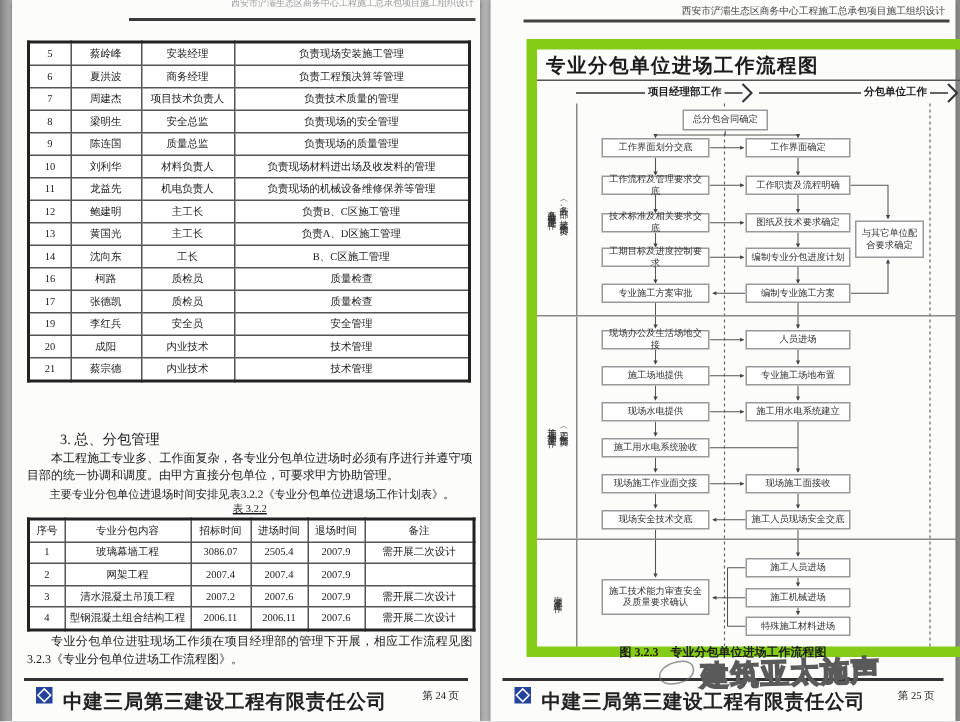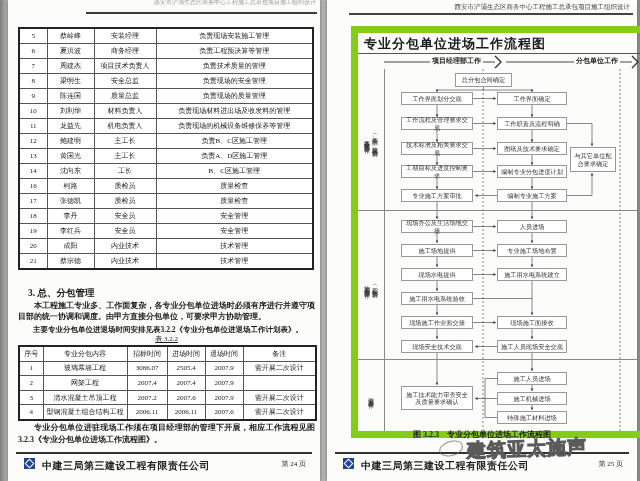--- a/index.html
+++ b/index.html
@@ -13,31 +13,31 @@
   
   .lp-header{position:absolute;left:78px;top:0;width:230px;height:10px;overflow:hidden;}
   .lp-header span{display:block;margin-top:-2px;font-size:6px;color:#9a9a9a;filter:blur(.4px);text-align:right;white-space:nowrap;}
   .lp-rule{position:absolute;left:78px;top:12px;width:231px;height:2px;background:#3c3c3c;}
   table.dt{border-collapse:collapse;table-layout:fixed;background:#fff;}
   table.dt td,table.dt th{border:1px solid #555;font-size:7px;text-align:center;vertical-align:middle;padding:0;font-weight:normal;overflow:hidden;white-space:nowrap;}
   #t1{position:absolute;left:10px;top:27px;width:294px;border:2px solid #222;}
   #t1 td{height:14px;}
   #t2{position:absolute;left:10px;top:345px;width:297px;border:2px solid #222;padding-left:22px;}
   #t2 td,#t2 th{height:13.6px;}
-  .lp-heading{position:absolute;left:20px;top:287px;font-size:9.5px;font-weight:bold;}
-  .para{position:absolute;left:10px;width:297px;font-size:8px;line-height:11px;text-indent:2em;text-align:justify;font-weight:bold;}
+  .lp-heading{position:absolute;left:32px;top:287px;font-size:9.5px;font-weight:normal;}
+  .para{position:absolute;left:10px;width:297px;font-size:8px;line-height:11px;text-indent:2em;text-align:justify;}
   #para1{top:300px;}
   #para2{top:324px;font-size:7.5px;}
   #para3{top:422px;line-height:11.5px;}
   .t2label{position:absolute;left:10px;top:334px;width:297px;text-align:center;font-size:7px;text-decoration:underline;}
   .foot-rule{position:absolute;left:8px;top:452px;width:calc(100% - 16px);height:2px;background:#333;}
   .footer{position:absolute;left:8px;top:457px;width:calc(100% - 16px);height:16px;}
   .logo{position:absolute;left:8px;top:1px;width:11px;height:11px;background:#24439a;}
   .logo i{position:absolute;left:2px;top:2px;right:2px;bottom:2px;border:1px solid #fff;transform:rotate(45deg);}
-  .company{position:absolute;left:26px;top:2px;font-size:10px;font-weight:bold;color:#222;letter-spacing:.5px;}
+  .company{position:absolute;left:26px;top:2px;font-size:13px;font-weight:bold;color:#222;letter-spacing:.5px;}
   .pagenum{position:absolute;right:6px;top:2px;font-size:7px;margin-left:44px;}
 
   
   .rp-header{position:absolute;left:0;top:3px;width:303px;text-align:right;font-size:6.5px;color:#444;white-space:nowrap;}
   .rp-rule{position:absolute;left:22px;top:13px;width:284px;height:1.5px;background:#444;}
   .frame{position:absolute;left:24px;top:26px;width:282px;height:398px;border:7px solid #84cc16;}
   .fc-title{position:absolute;left:0;top:0;width:100%;height:21px;line-height:21px;border-bottom:1px solid #555;font-size:13px;font-weight:bold;padding-left:6px;box-sizing:border-box;letter-spacing:1px;}
   .lane-label{position:absolute;top:22.5px;font-size:7px;font-weight:bold;background:#fcfcfb;padding:0 2px;z-index:3;}
   .sec-label{position:absolute;left:0;width:26px;border-right:1px solid #888;display:flex;align-items:center;justify-content:center;z-index:2;}
   .sec-label .vtxt{writing-mode:vertical-rl;text-orientation:upright;font-size:6px;letter-spacing:1px;color:#333;line-height:8px;}
@@ -131,26 +131,20 @@
             <td>16</td>
             <td>柯路</td>
             <td>质检员</td>
             <td>质量检查</td>
           </tr>
         <tr>
             <td>17</td>
             <td>张德凯</td>
             <td>质检员</td>
             <td>质量检查</td>
-          </tr>
-        <tr>
-            <td>18</td>
-            <td>李丹</td>
-            <td>安全员</td>
-            <td>安全管理</td>
           </tr>
         <tr>
             <td>19</td>
             <td>李红兵</td>
             <td>安全员</td>
             <td>安全管理</td>
           </tr>
         <tr>
             <td>20</td>
             <td>成阳</td>

